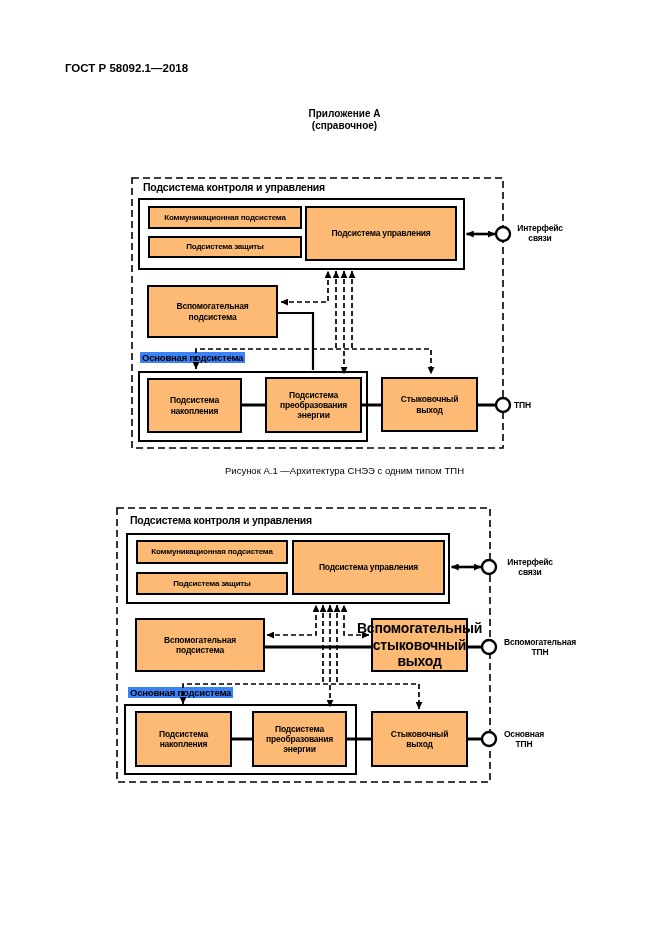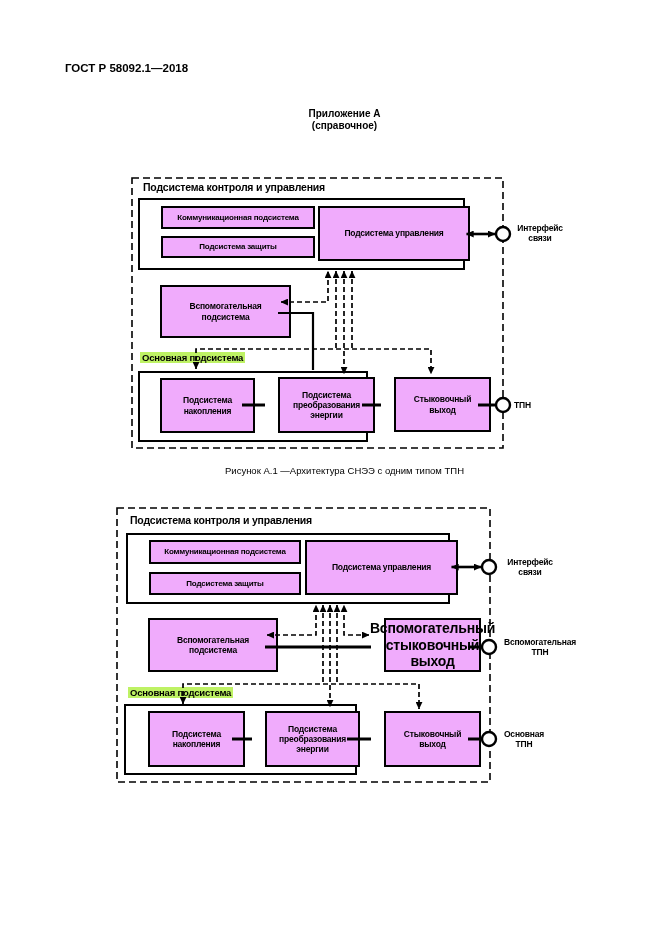--- a/index.html
+++ b/index.html
@@ -6,33 +6,33 @@
   .page {
     position:relative; width:661px; height:825px; background:#ffffff;
     font-family:"Liberation Sans","DejaVu Sans",sans-serif; color:#000;
     overflow:hidden;
   }
   .abs { position:absolute; }
   .centered { left:28px; right:0; text-align:center; }
   .bold { font-weight:bold; }
   
   .box {
-    position:absolute; box-sizing:border-box; background:#f0abfc;
+    position:absolute; box-sizing:border-box; background:#fdba74;
     border:2.5px solid #000;
     display:flex; align-items:center; justify-content:center;
     text-align:center; font-weight:bold; font-size:8.5px; line-height:1.2;
-    letter-spacing:-0.2px; padding:1px 4px; z-index:2;margin-left:13px;
+    letter-spacing:-0.2px; padding:1px 4px; z-index:2;
   }
   
   .frame {
     position:absolute; box-sizing:border-box; background:#fff;
     border:2px solid #000; z-index:1;
   }
   .grouplabel { position:absolute; font-weight:bold; font-size:10.5px; letter-spacing:-0.2px; white-space:nowrap; z-index:3; }
-  .mainlabel  { position:absolute; font-weight:bold; font-size:9.5px;  letter-spacing:-0.2px; white-space:nowrap; z-index:3; background:#bef264; padding:0 2px; }
+  .mainlabel  { position:absolute; font-weight:bold; font-size:9.5px;  letter-spacing:-0.2px; white-space:nowrap; z-index:3; background:#3b82f6; padding:0 2px; }
   .portlabel  { position:absolute; font-weight:bold; font-size:8.5px; line-height:1.2; text-align:center; letter-spacing:-0.2px; z-index:3; }
   .caption { position:absolute; font-size:9.5px; z-index:3; }
   svg.lines { position:absolute; left:0; top:0; z-index:4; pointer-events:none; }
 </style>
 </head>
 <body>
 
 <div class="page">
 
   <div class="abs bold" style="left:65px; top:62px; font-size:11.5px;">ГОСТ Р 58092.1—2018</div>

